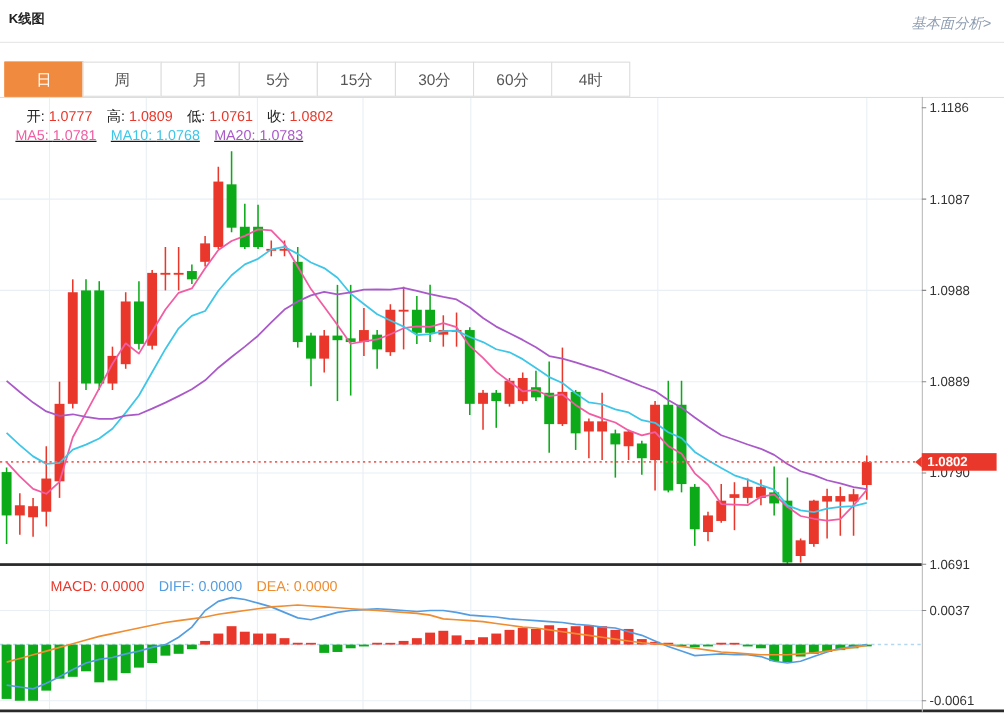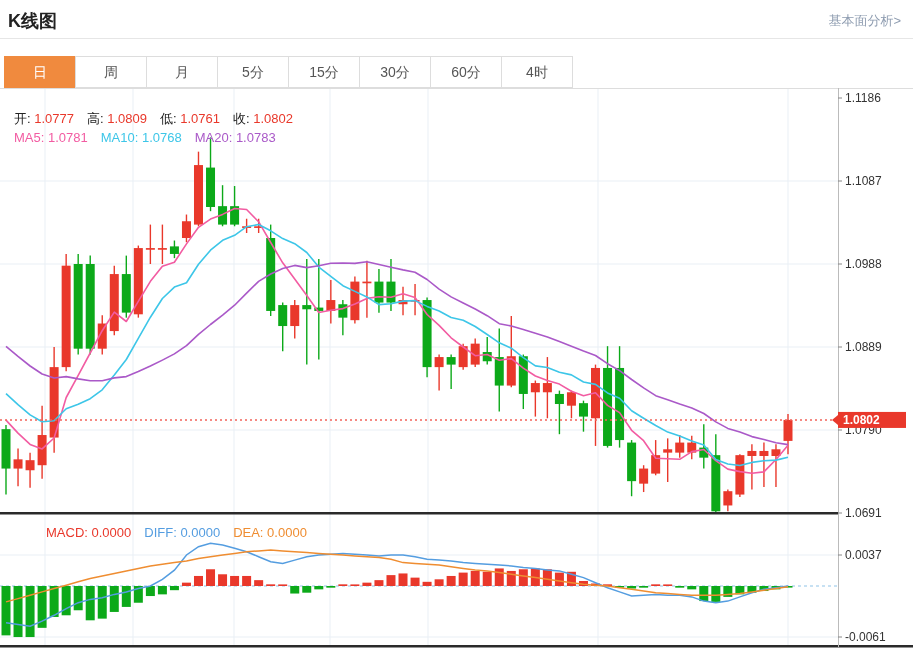--- a/index.html
+++ b/index.html
@@ -1,31 +1,31 @@
 <!DOCTYPE html>
 <html><head>
 <meta charset="utf-8">
 <style>
   html,body{margin:0;padding:0;background:#fff;}
   .app{position:relative;width:913px;height:651px;background:#fff;overflow:hidden;
        font-family:"Liberation Sans","DejaVu Sans",sans-serif;border-right:1px solid #e9e9e9;}
   .header{position:absolute;top:0;left:0;width:913px;height:38px;border-bottom:1px solid #e6e6e6;}
-  .title{position:absolute;left:8px;top:9px;font-size:18px;font-weight:bold;color:#222;}
-  .flink{position:absolute;right:12px;top:12px;font-size:13px;color:#8e9cb0;text-decoration:none;cursor:pointer;}
+  .title{position:absolute;left:8px;top:9px;font-size:12px;font-weight:bold;color:#222;}
+  .flink{position:absolute;right:12px;top:12px;font-size:13px;color:#8e9cb0;text-decoration:none;cursor:pointer;font-style:italic;}
   .tabbar{position:absolute;top:56px;left:5px;height:32px;display:flex;}
   .tab{width:70px;height:30px;line-height:30px;text-align:center;font-size:14px;color:#555;
        background:#fff;border:1px solid #ddd;margin-left:-1px;cursor:pointer;box-sizing:content-box;}
   .tab.active{color:#fff;font-weight:normal;}
   .chart{position:absolute;top:0;left:0;width:913px;height:651px;}
   svg{position:absolute;top:88px;left:0;}
   .legend{position:absolute;left:14px;font-size:13px;white-space:nowrap;pointer-events:none;}
   .legend span.lab{color:#222;}
   .legend span.val{margin-right:13px;}
-  .lg-ohlc{top:110px;}
-  .lg-ma{top:130px;}
+  .lg-ohlc{top:97px;margin-left:10px;}
+  .lg-ma{top:115px;text-decoration:underline;}
   .lg-macd{top:525px;margin-left:32px;}
 </style>
 </head>
 <body>
 
 <div class="app">
   <div class="header">
     <div class="title">K线图</div>
     <a class="flink">基本面分析&gt;</a>
   </div>

